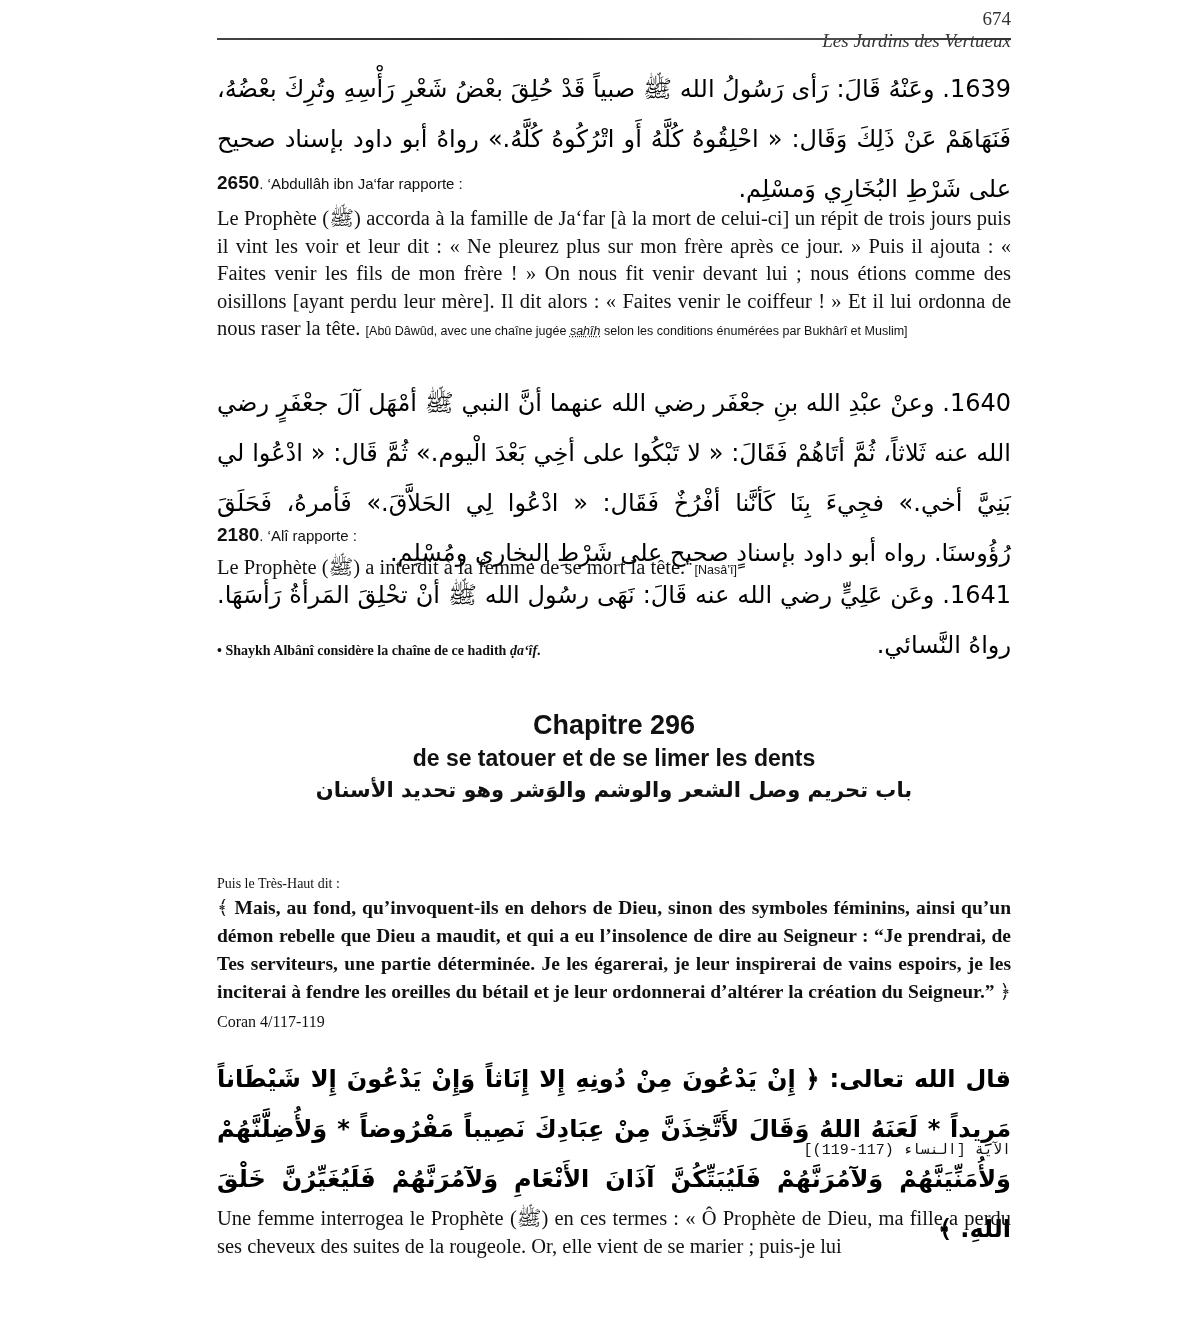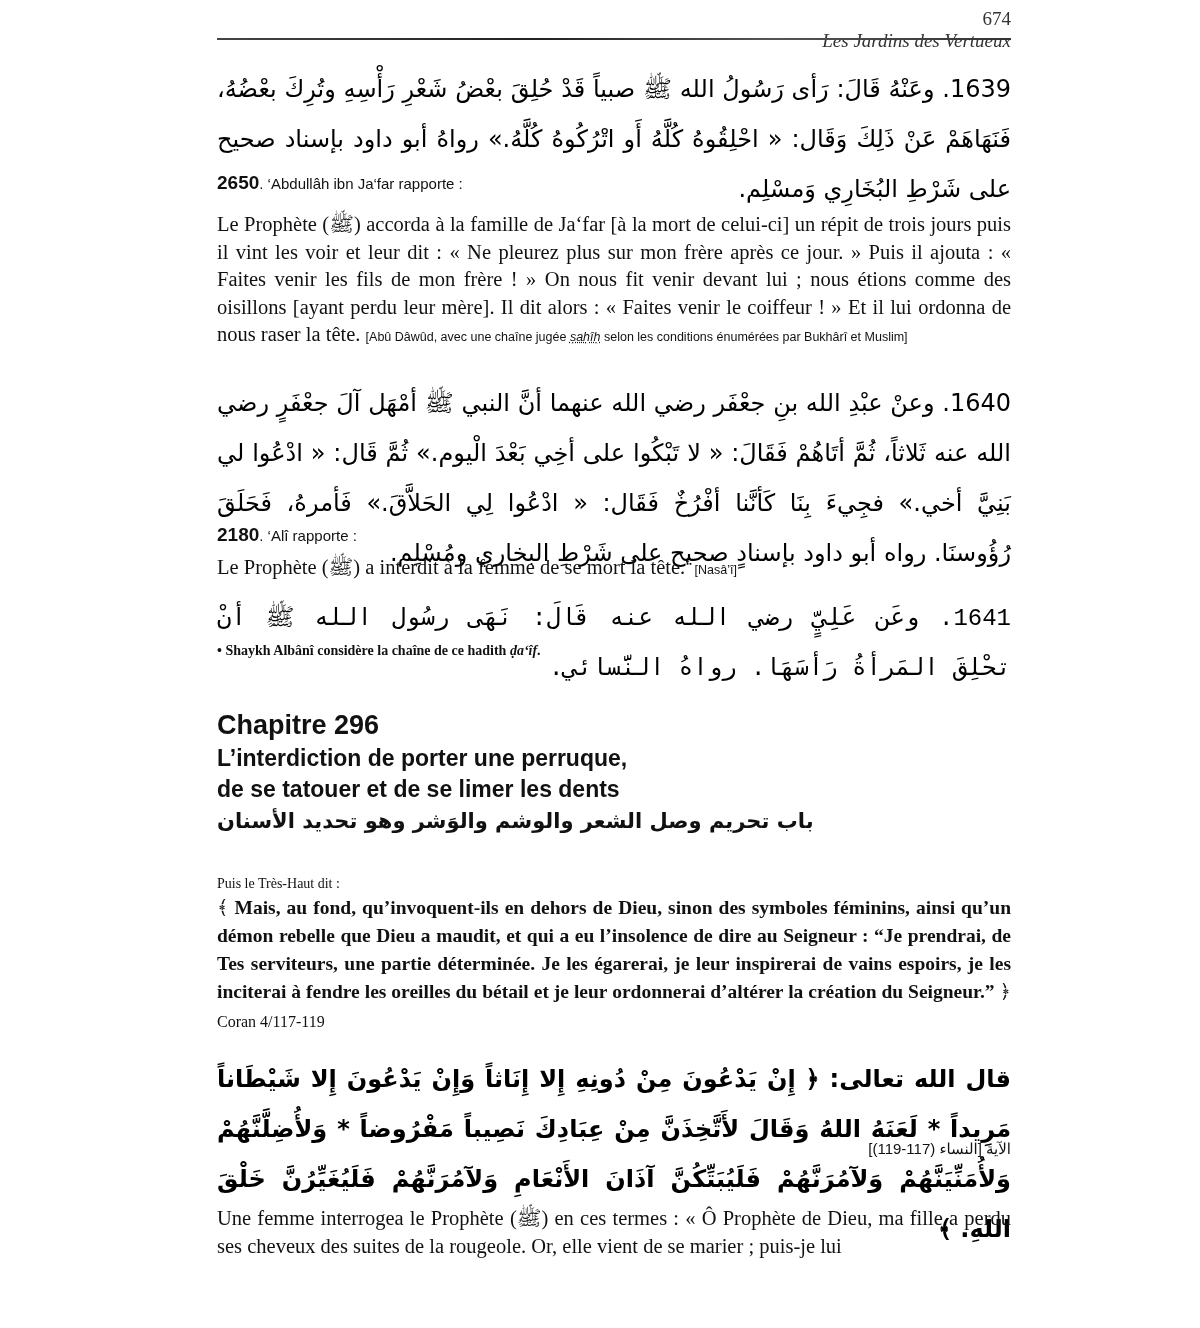--- a/index.html
+++ b/index.html
@@ -88,21 +88,21 @@
     .footnote {
       font-family: "Liberation Serif", serif;
       font-size: 14px;
       font-weight: bold;
       color: #111;
     }
     .chapter {
       position: absolute;
       left: 0;
       width: 794px;
-      text-align: left;
+      text-align: center;
       font-family: "Liberation Sans", sans-serif;
       font-weight: bold;
       color: #111;
     }
     .chapter .ch-num { font-size: 27px; line-height: 36px; }
     .chapter .ch-title { font-size: 23px; line-height: 31px; }
     .chapter .ch-arabic {
       font-family: "DejaVu Sans", sans-serif;
       direction: rtl;
       font-size: 21px;
@@ -124,21 +124,21 @@
     .quran-fr .coran-ref {
       font-weight: normal;
       font-size: 16px;
     }
     .quran-bracket {
       font-weight: normal;
     }
     .arabic-ref-line {
       direction: rtl;
       text-align: right;
-      font-family: Liberation Sans, sans-serif;
+      font-family: Liberation Mono, monospace;
       font-size: 15px;
       color: #111;
     }
   </style>
 </head>
 <body>
 
 <div class="page">
 
   <div class="running-header">
@@ -146,48 +146,47 @@
     <span class="book-title">Les Jardins des Vertueux</span>
   </div>
   <div class="header-rule"></div>
 
   <div class="block arabic" style="top:64px;">1639. وعَنْهُ قَالَ: رَأى رَسُولُ الله ﷺ صبياً قَدْ حُلِقَ بعْضُ شَعْرِ رَأْسِهِ وتُرِكَ بعْضُهُ، فَنَهَاهَمْ عَنْ ذَلِكَ وَقَال: « احْلِقُوهُ كُلَّهُ أَو اتْرُكُوهُ كُلَّهُ.» رواهُ أبو داود بإسناد صحيح على شَرْطِ البُخَارِي وَمسْلِم.</div>
 
   <div class="block" style="top:172px;">
     <div class="hadith-head">
       <span class="num">2650</span><span>. ‘Abdullâh ibn Ja‘far rapporte :</span>
     </div>
-    <div class="fr-text" style="margin-top:16px;">
+    <div class="fr-text" style="margin-top:10px;">
       <span>Le Prophète (ﷺ) accorda à la famille de Ja‘far [à la mort de celui-ci] un répit de trois jours puis il vint les voir et leur dit : « Ne pleurez plus sur mon frère après ce jour. » Puis il ajouta : « Faites venir les fils de mon frère ! » On nous fit venir devant lui ; nous étions comme des oisillons [ayant perdu leur mère]. Il dit alors : « Faites venir le coiffeur ! » Et il lui ordonna de nous raser la tête.</span>
       <span class="ref"><span>[Abû Dâwûd, avec une chaîne jugée </span><i><u style="text-decoration-style:dotted">ṣaḥîḥ</u></i><span> selon les conditions énumérées par Bukhârî et Muslim]</span></span>
     </div>
   </div>
 
   <div class="block arabic" style="top:378px;">1640. وعنْ عبْدِ الله بنِ جعْفَر رضي الله عنهما أنَّ النبي ﷺ أمْهَل آلَ جعْفَرٍ رضي الله عنه ثَلاثاً، ثُمَّ أتَاهُمْ فَقَالَ: « لا تَبْكُوا على أخِي بَعْدَ الْيوم.» ثُمَّ قَال: « ادْعُوا لي بَنِيَّ أخي.» فجِيءَ بِنَا كَأنَّنا أفْرُخٌ فَقَال: « ادْعُوا لِي الحَلاَّقَ.» فَأمرهُ، فَحَلَقَ رُؤُوسنَا. رواه أبو داود بإسنادٍ صحيح على شَرْطِ البخاري ومُسْلِم.</div>
 
   <div class="block" style="top:524px;">
     <div class="hadith-head">
       <span class="num">2180</span><span>. ‘Alî rapporte :</span>
     </div>
     <div class="fr-text" style="margin-top:2px;">
       <span>Le Prophète (ﷺ) a interdit à la femme de se mort la tête.</span><sup style="font-size:12px;">•</sup>
       <span class="ref">[Nasâ’î]</span>
     </div>
   </div>
 
-  <div class="block arabic" style="top:594px;font-family:Liberation Mono, monospace;">1641. وعَن عَلِيٍّ رضي الله عنه قَالَ: نَهَى رسُول الله ﷺ أنْ تحْلِقَ المَرأةُ رَأسَهَا. رواهُ النَّسائي.</div>
+  <div class="block arabic" style="top:570px;">1641. وعَن عَلِيٍّ رضي الله عنه قَالَ: نَهَى رسُول الله ﷺ أنْ تحْلِقَ المَرأةُ رَأسَهَا. رواهُ النَّسائي.</div>
 
   <div class="block footnote" style="top:643px;">
     <span>•</span>
     <span>Shaykh Albânî considère la chaîne de ce hadith </span><i>ḍa‘îf</i><span>.</span>
   </div>
 
   <div class="chapter" style="top:707px;">
     <div class="ch-num">Chapitre 296</div>
-    <div class="ch-title">L’interdiction de porter une perruque,</div>
     <div class="ch-title">de se tatouer et de se limer les dents</div>
     <div class="ch-arabic">باب تحريم وصل الشعر والوشم والوَشر وهو تحديد الأسنان</div>
   </div>
 
   <div class="block" style="top:876px;">
     <div class="intro-small">Puis le Très-Haut dit :</div>
     <div class="quran-fr" style="margin-top:2px;">
       <span class="quran-bracket">﴾</span><span> Mais, au fond, qu’invoquent-ils en dehors de Dieu, sinon des symboles féminins, ainsi qu’un démon rebelle que Dieu a maudit, et qui a eu l’insolence de dire au Seigneur : “Je prendrai, de Tes serviteurs, une partie déterminée. Je les égarerai, je leur inspirerai de vains espoirs, je les inciterai à fendre les oreilles du bétail et je leur ordonnerai d’altérer la création du Seigneur.” </span><span class="quran-bracket">﴿</span><span class="coran-ref"> Coran 4/117-119</span>
     </div>
   </div>

